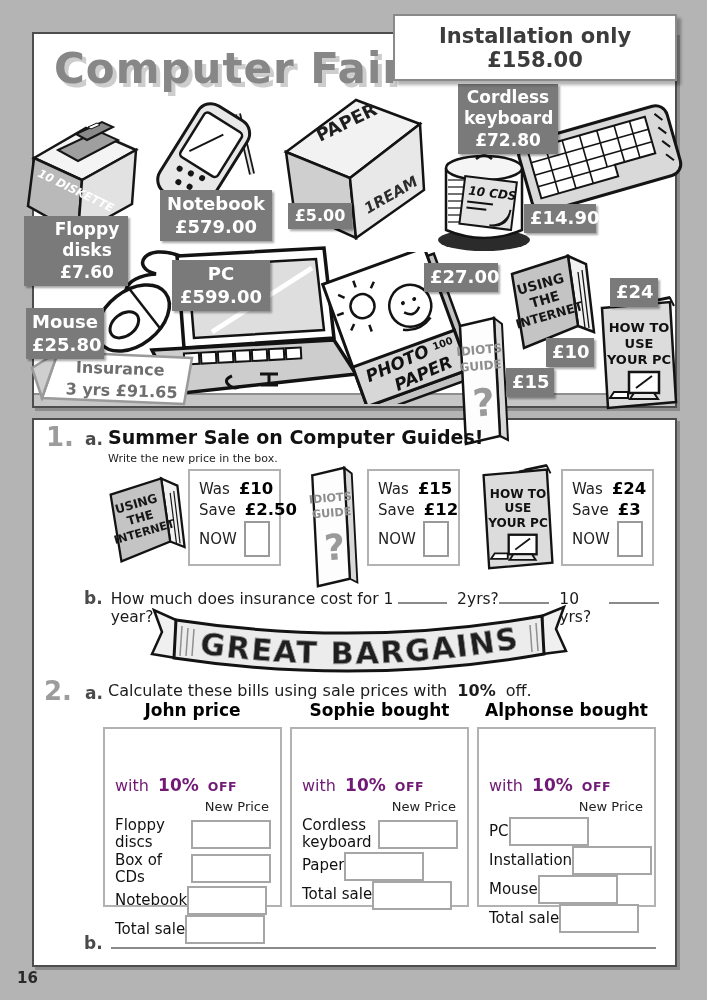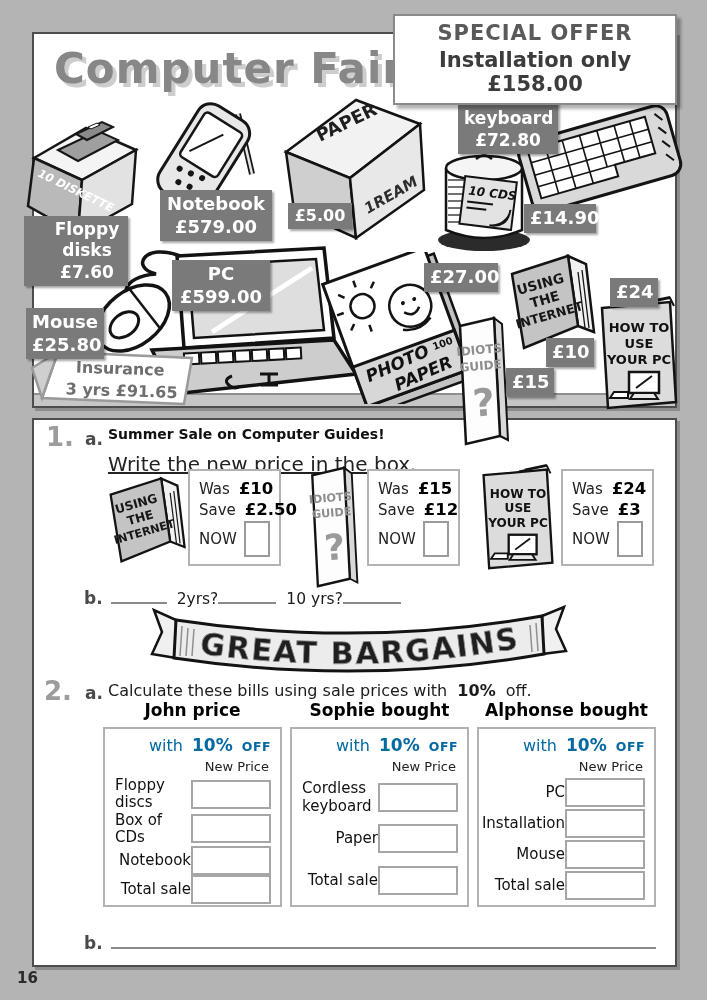--- a/index.html
+++ b/index.html
@@ -30,59 +30,58 @@
   .plabel span{display:block;}
 
   .scene-item{position:absolute;z-index:3;}
   svg text{font-family:"DejaVu Sans","Liberation Sans",sans-serif;}
 
   
   .exnum{position:absolute;z-index:4;font-size:26px;font-weight:bold;color:#9c9c9c;}
   .exletter{font-size:17px;font-weight:bold;color:#4a4a4a;}
   .abs{position:absolute;z-index:4;}
 
-  #ex1-heading{font-size:14px;font-weight:bold;color:#111;}
-  #ex1-instruction{font-size:20px;color:#222;text-decoration:underline;}
+  #ex1-heading{font-size:19px;font-weight:bold;color:#111;}
+  #ex1-instruction{font-size:11px;color:#222;}
 
   .wasbox{position:absolute;z-index:4;width:93px;height:97px;background:#fff;border:2px solid #b2b2b2;
     box-sizing:border-box;padding:8px 9px 7px;display:flex;flex-direction:column;justify-content:space-between;}
   .wrow{display:flex;align-items:baseline;gap:9px;font-size:15px;color:#222;}
   .wrow b{font-size:16.5px;color:#000;}
   .nowrow{display:flex;align-items:center;gap:7px;font-size:15px;color:#222;}
   .ansbox{width:42px;height:32px;border:2px solid #9a9a9a;background:#fff;}
 
   #ex1b{left:84px;top:588px;width:575px;display:flex;align-items:baseline;font-size:15.5px;}
   .blank{display:inline-block;border-bottom:2px solid #8a8a8a;height:14px;}
 
   .buyer-h{position:absolute;z-index:4;font-size:17px;font-weight:bold;text-align:center;color:#000;}
   .billtable{position:absolute;z-index:4;width:179px;height:180px;background:#fff;border:2px solid #b2b2b2;
     box-sizing:border-box;padding:6px 9px 4px 10px;display:flex;flex-direction:column;}
-  .bt-head{text-align:right;font-size:16px;color:#0369a1;}
+  .bt-head{text-align:left;font-size:16px;color:#701a75;margin-top:40px;}
   .bt-head b{font-size:17px;}
   .bt-head .off{font-size:12.5px;font-weight:bold;letter-spacing:.5px;}
   .bt-newprice{text-align:right;font-size:13px;color:#222;margin:4px 2px 3px 0;}
-  .btrow{display:flex;align-items:center;justify-content:flex-end;flex:1;}
+  .btrow{display:flex;align-items:center;justify-content:flex-start;flex:1;}
   .btrow .lbl{font-size:15px;color:#111;line-height:1.15;max-width:92px;}
   .npbox{width:76px;height:25px;border:2px solid #a6a6a6;background:#fff;flex:none;}
 
   #ex2b{left:84px;top:933px;width:572px;display:flex;align-items:baseline;font-size:15.5px;}
   #ex2b .blank{flex:1;}
 
   #pagenum{position:absolute;left:17px;top:969px;font-size:15px;font-weight:bold;color:#2a2a2a;z-index:2;}
 </style>
 </head>
 <body>
 
 <div class="panel" id="panel-top">
   <div class="shelf"></div>
 </div>
 <div class="panel" id="panel-bottom"></div>
 
 <div id="offer">
-  <div class="l1">SPECIAL OFFER</div>
   <div class="l2">Installation only £158.00</div>
 </div>
 
 <div id="title">Computer Fair</div>
 
 <div class="scene-item" style="left:20px;top:114px;">
   <svg width="122" height="134" viewBox="0 0 122 134">
     <polygon points="14,44 66,14 116,36 62,66" fill="#f4f4f4" stroke="#161616" stroke-width="2.5"></polygon>
     <polygon points="14,44 62,66 58,120 8,92" fill="#b9b9b9" stroke="#161616" stroke-width="2.5"></polygon>
     <polygon points="62,66 116,36 112,90 58,120" fill="#e2e2e2" stroke="#161616" stroke-width="2.5"></polygon>
@@ -378,20 +377,21 @@
       <b>£3</b>
     </div>
   <div class="nowrow">
       <span>NOW</span>
       <span class="ansbox"></span>
     </div>
 </div>
 
 <div class="abs" id="ex1b">
   <span class="exletter" style="margin-right:8px;">b.</span>
+  <span>How much does insurance cost for 1 year?</span>
   <span class="blank" style="width:56px;"></span>
   <span style="margin-left:10px;">2yrs?</span>
   <span class="blank" style="width:58px;"></span>
   <span style="margin-left:10px;">10 yrs?</span>
   <span class="blank" style="width:58px;"></span>
 </div>
 
 <div class="abs" style="left:148px;top:604px;">
   <svg width="424" height="74" viewBox="0 0 424 74">
     <polygon points="28,16 6,6 14,28 4,50 28,54" fill="#f0f0f0" stroke="#131313" stroke-width="2.5"></polygon>

